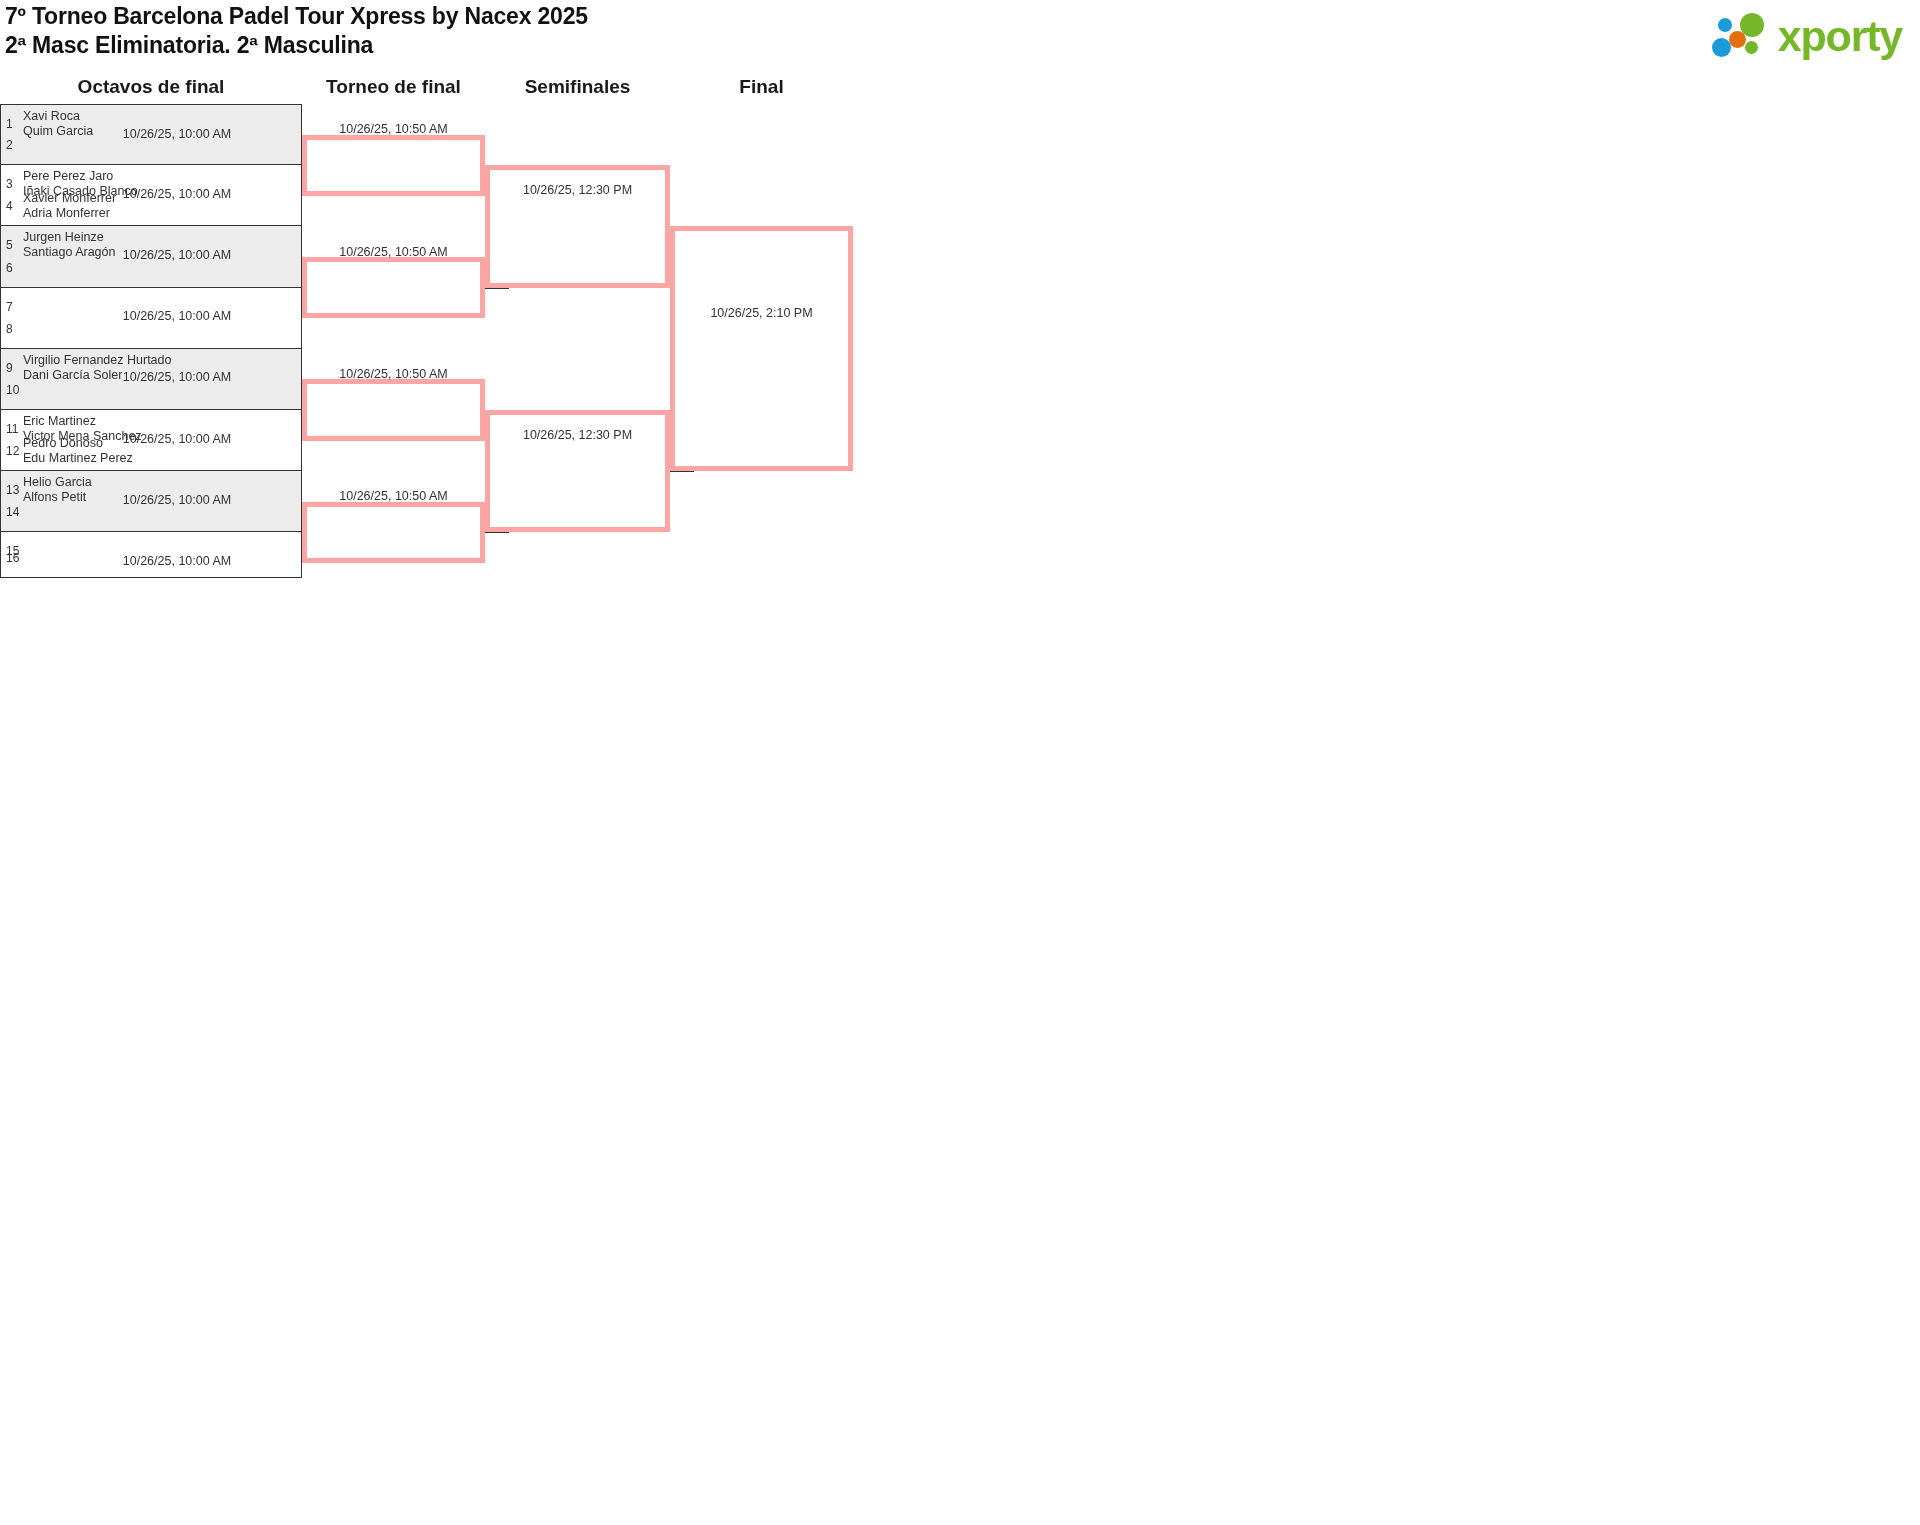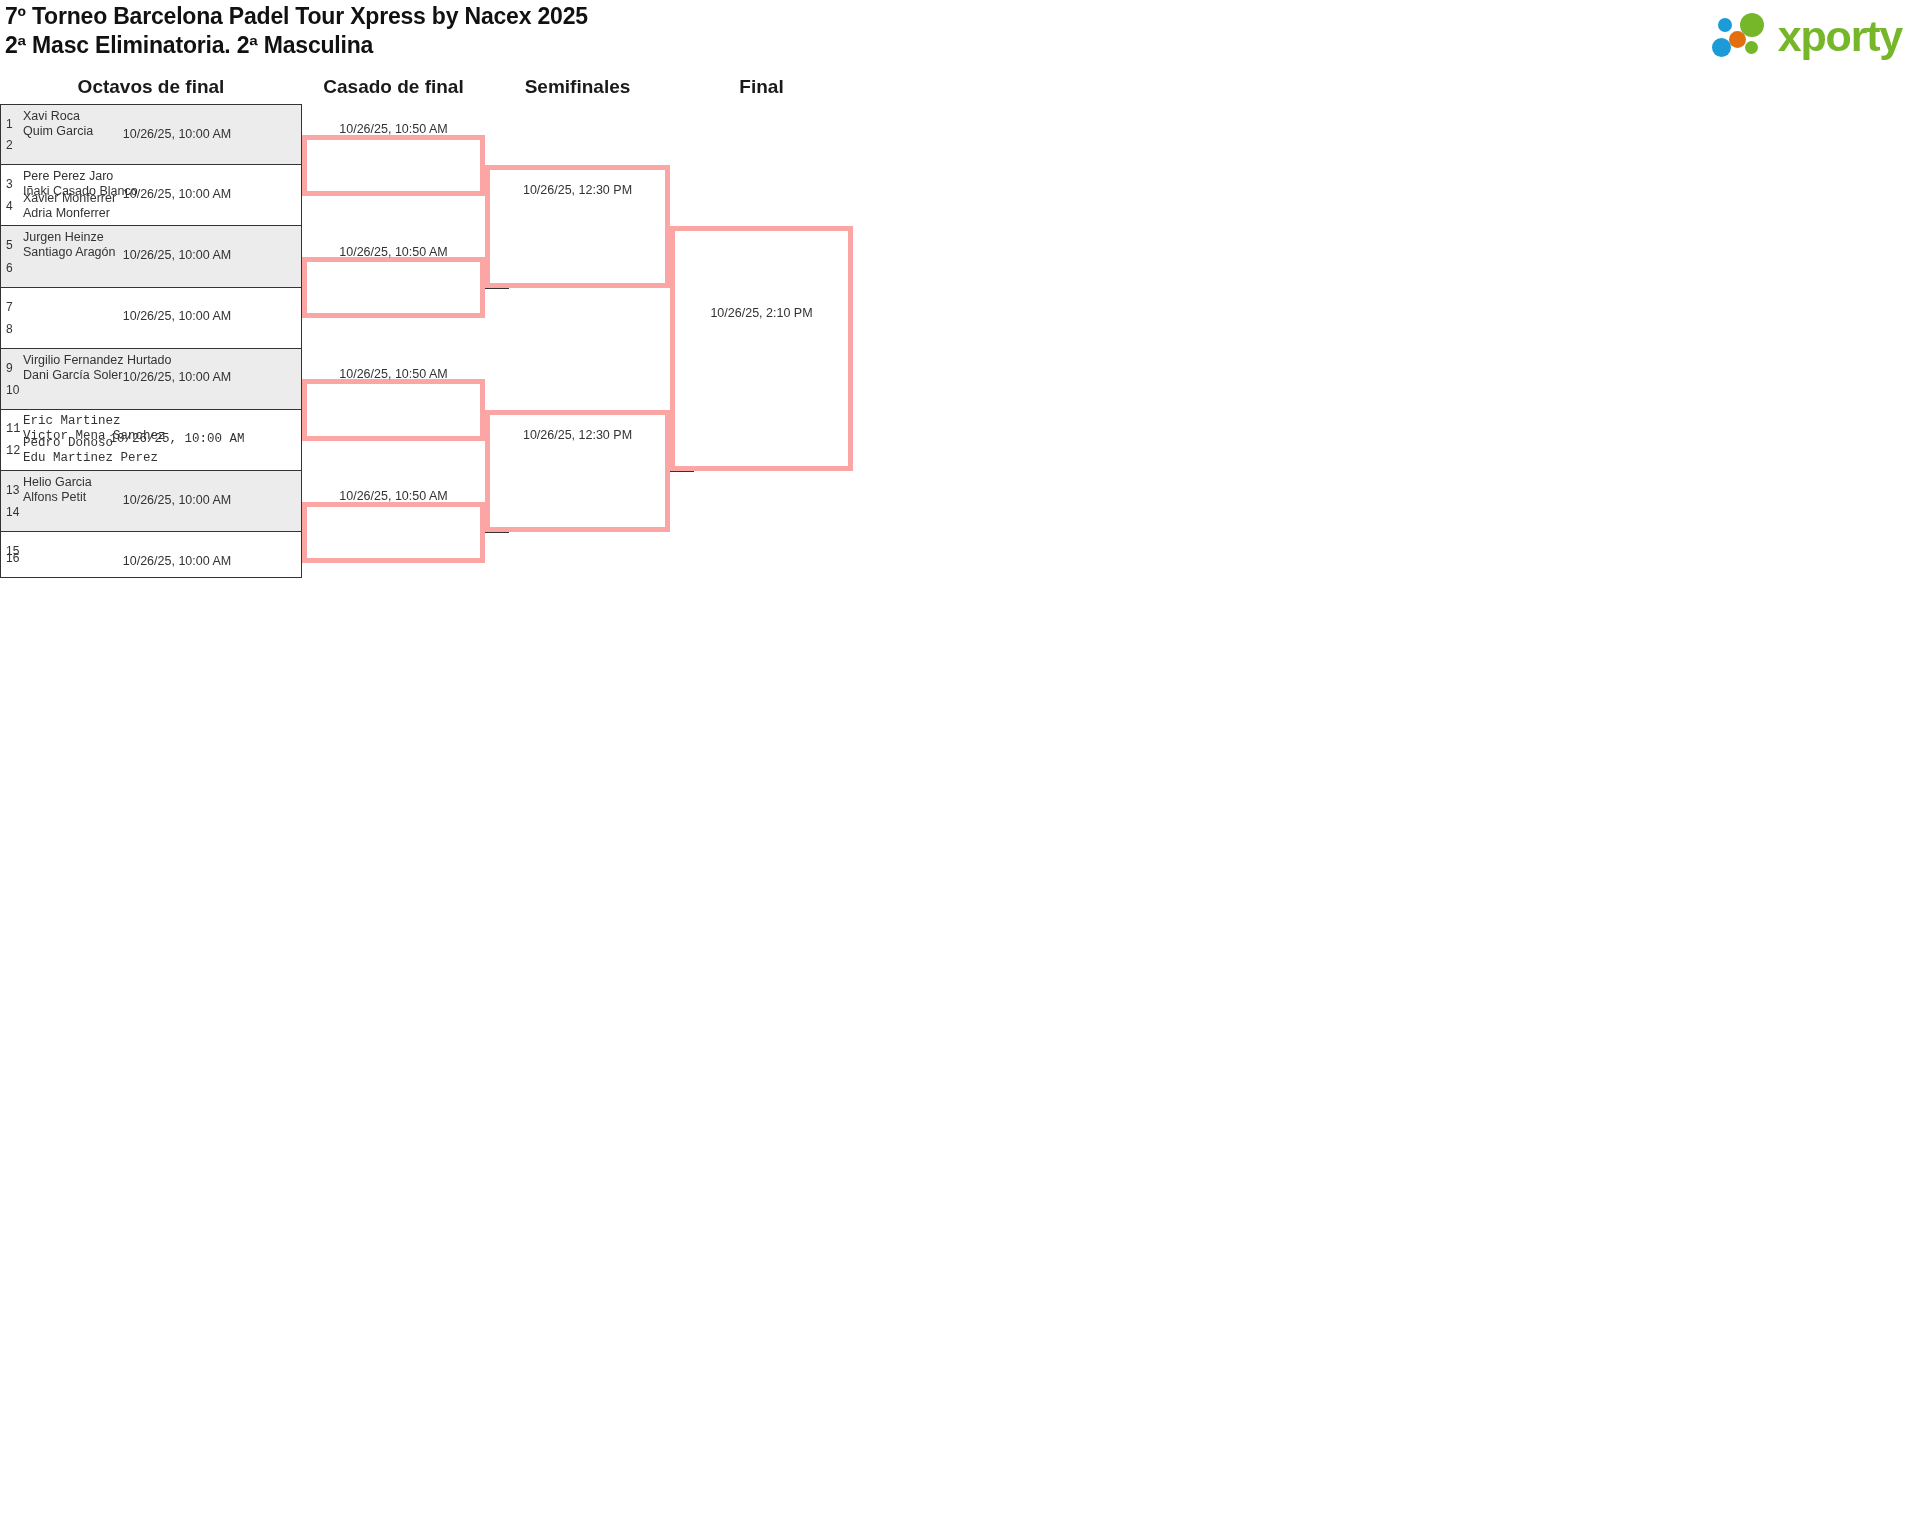--- a/index.html
+++ b/index.html
@@ -91,21 +91,21 @@
       <span class="dot" style="left:28px; top:2px;  width:24px; height:24px; background:#76b72a;"></span>
       <span class="dot" style="left:17px; top:20px; width:17px; height:17px; background:#e2700f;"></span>
       <span class="dot" style="left:0px;  top:27px; width:19px; height:19px; background:#1b9bd8;"></span>
       <span class="dot" style="left:33px; top:30px; width:13px; height:13px; background:#76b72a;"></span>
     </div>
     <div id="logo-word">xporty</div>
   </div>
 </div>
 
 <div class="round-header" style="left:0px;   width:302px;">Octavos de final</div>
-<div class="round-header" style="left:302px; width:183px;">Casado de final</div>
+<div class="round-header" style="left:302px; width:183px;">Torneo de final</div>
 <div class="round-header" style="left:485px; width:185px;">Semifinales</div>
 <div class="round-header" style="left:670px; width:183px;">Final</div>
 
 <div id="bracket">
     <div class="oct-match first shaded" style="top:104px; height:61.2px;">
       <div class="oct-slot top">
         <div class="seed">1</div>
         <div class="players">
           <span>Xavi Roca</span>
           <span>Quim Garcia</span>
@@ -161,21 +161,21 @@
         <div class="players">
           <span>Virgilio Fernandez Hurtado</span>
           <span>Dani García Soler</span>
         </div>
       </div>
       <div class="oct-slot bot">
         <div class="seed">10</div>
       </div>
       <div class="oct-time" style="top:21.6px;">10/26/25, 10:00 AM</div>
     </div>
-    <div class="oct-match" style="top:410px; height:61.2px;font-family:Liberation Mono, monospace;">
+    <div class="oct-match" style="top:410px; height:61.2px;">
       <div class="oct-slot top">
         <div class="seed">11</div>
         <div class="players">
           <span>Eric Martinez</span>
           <span>Victor Mena Sanchez</span>
         </div>
       </div>
       <div class="oct-slot bot">
         <div class="seed">12</div>
         <div class="players">

